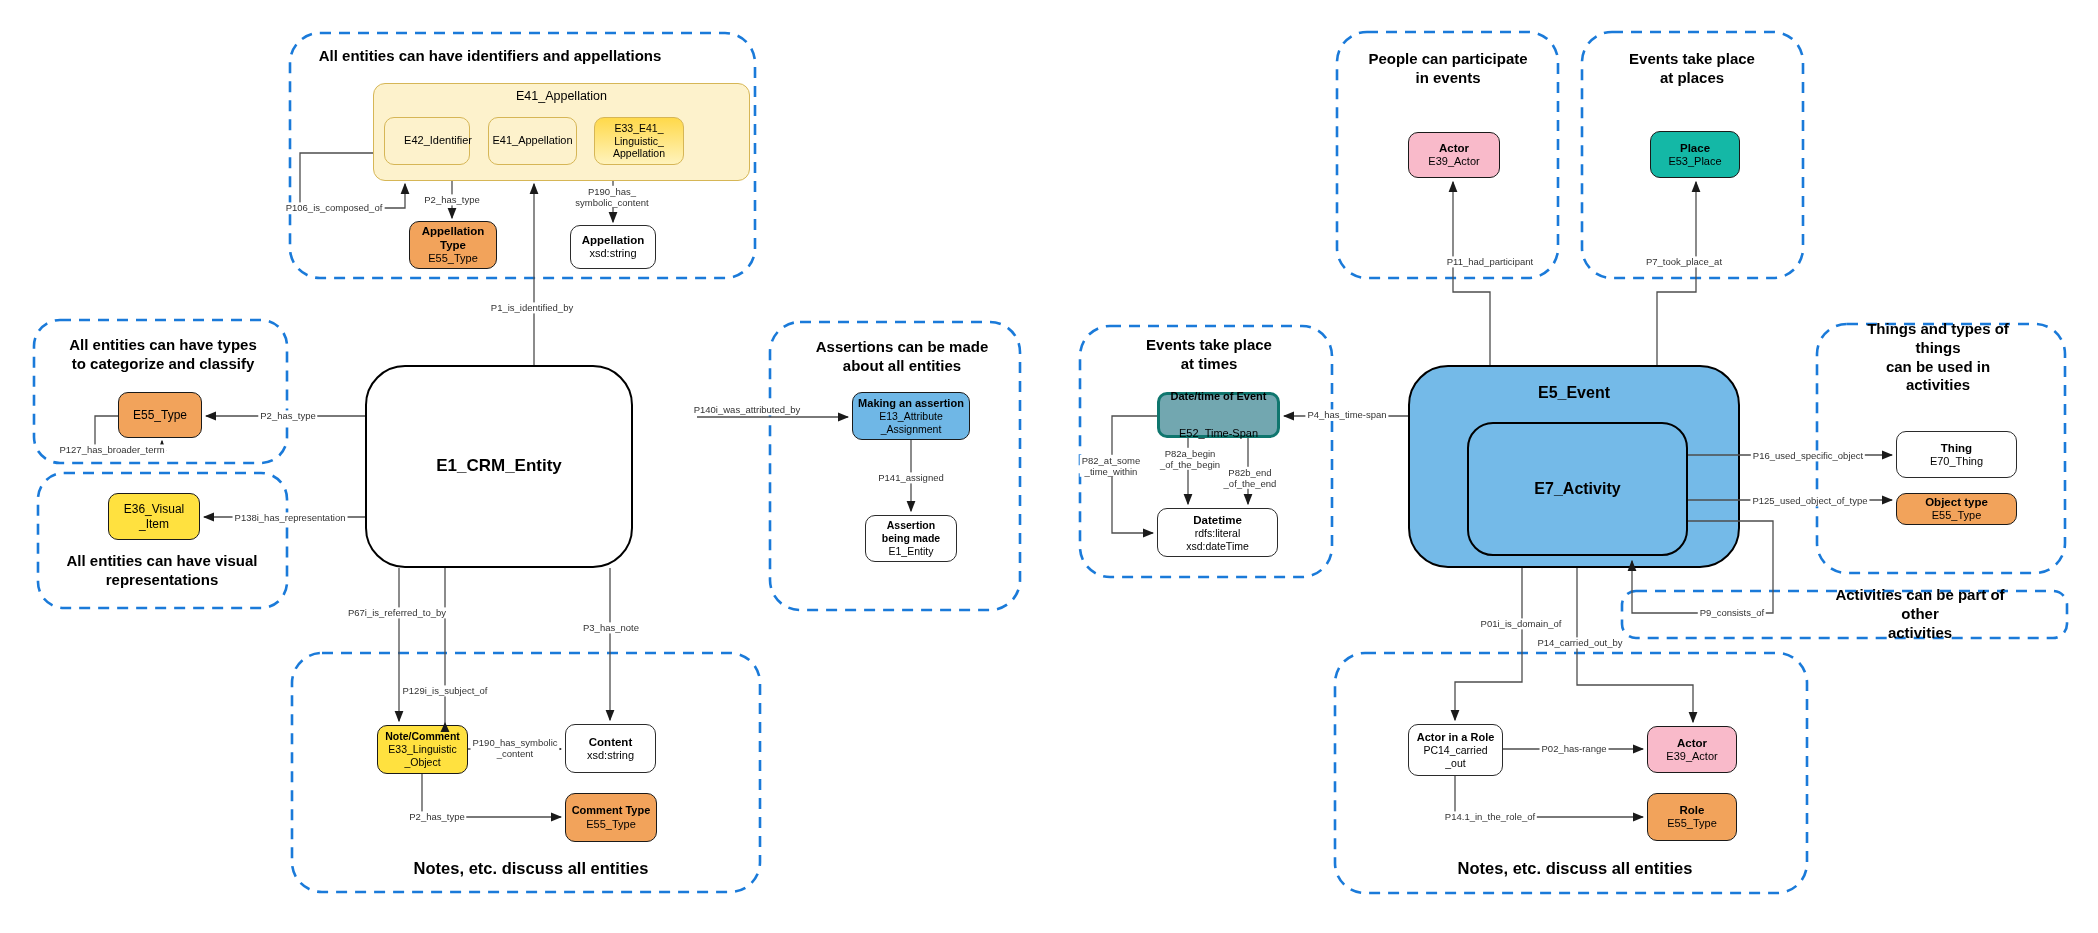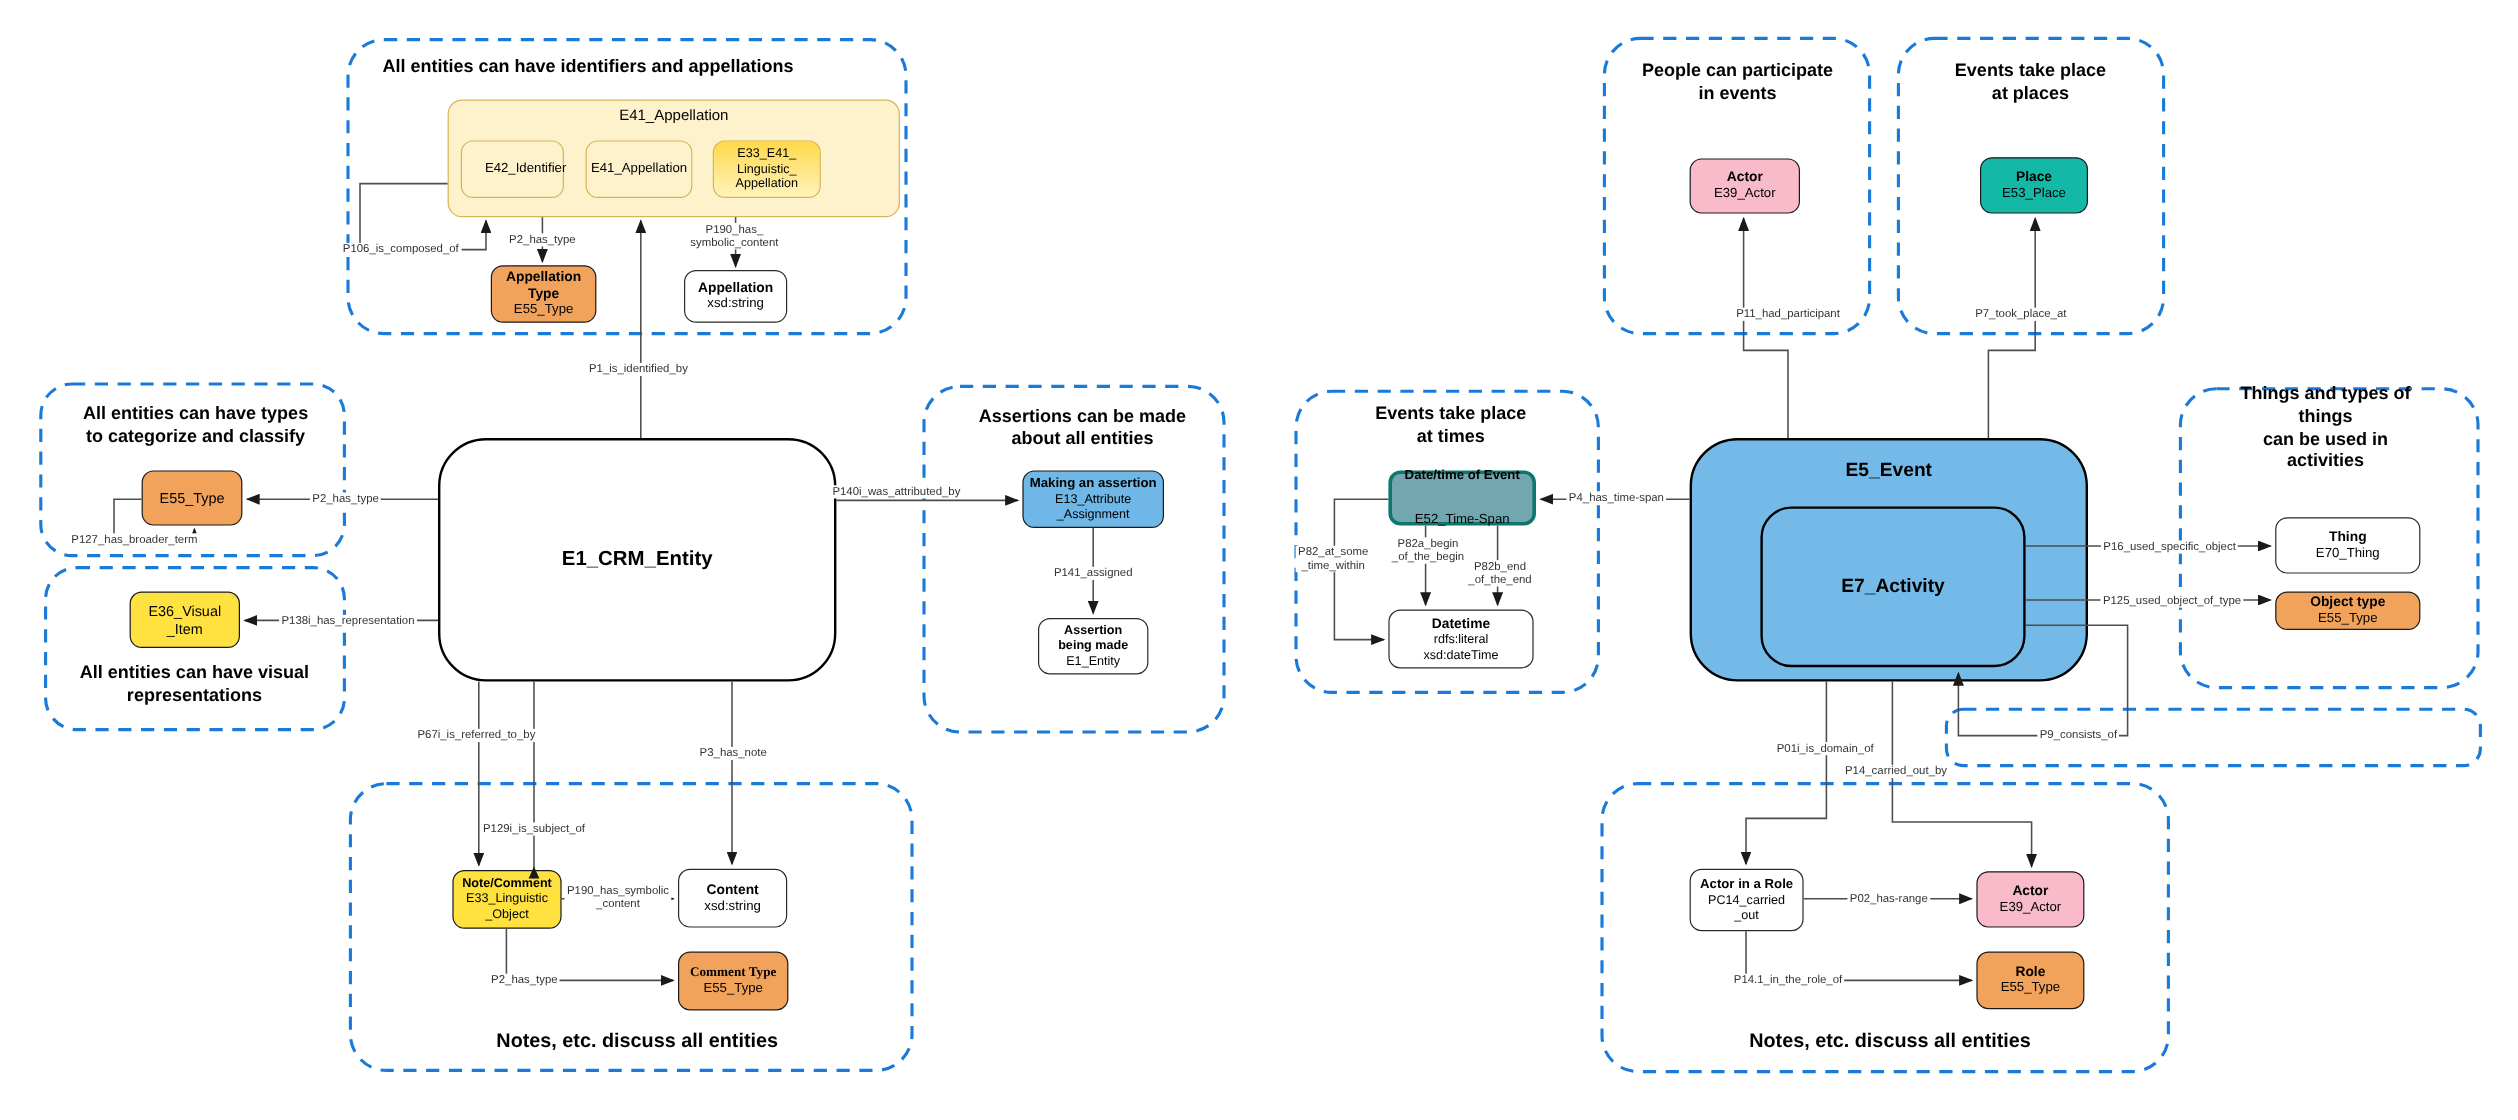--- a/index.html
+++ b/index.html
@@ -58,20 +58,22 @@
 about all entities</div>
   <div class="gt gt-lg" style="left:531px;top:868px;">Notes, etc. discuss all entities</div>
   <div class="gt" style="left:1448px;top:69px;">People can participate
 in events</div>
   <div class="gt" style="left:1692px;top:69px;">Events take place
 at places</div>
   <div class="gt" style="left:1209px;top:355px;">Events take place
 at times</div>
   <div class="gt" style="left:1938px;top:357px;">Things and types of things
 can be used in activities</div>
+  <div class="gt" style="left:1920px;top:614px;">Activities can be part of other
+activities</div>
   <div class="gt gt-lg" style="left:1575px;top:868px;">Notes, etc. discuss all entities</div>
 
   <div class="node cream top" style="left:373px;top:83px;width:377px;height:98px;border-radius:12px;padding-top:5px;">
     <span class="ns" style="font-size:12.5px;">E41_Appellation</span>
   </div>
   <div class="node cream" style="left:384px;top:117px;width:86px;height:48px;border-radius:10px;padding-left:22px;">
     <span class="ns">E42_Identifier</span>
   </div>
   <div class="node cream" style="left:488px;top:117px;width:89px;height:48px;border-radius:10px;">
     <span class="ns">E41_Appellation</span>
@@ -90,21 +92,21 @@
     <span class="nt">Appellation</span>
     <span class="ns">xsd:string</span>
   </div>
   <div class="node orange" style="left:118px;top:392px;width:84px;height:46px;border-radius:10px;">
     <span class="ns" style="font-size:12px;">E55_Type</span>
   </div>
   <div class="node yellow" style="left:108px;top:493px;width:92px;height:47px;border-radius:10px;">
     <span class="ns" style="font-size:12px;">E36_Visual
 _Item</span>
   </div>
-  <div class="node big" style="left:365px;top:365px;width:332px;height:203px;background:#fff;">
+  <div class="node big" style="left:365px;top:365px;width:268px;height:203px;background:#fff;">
     <span class="nt" style="font-size:17px;">E1_CRM_Entity</span>
   </div>
   <div class="node blue" style="left:852px;top:392px;width:118px;height:48px;border-radius:10px;">
     <span class="nt" style="font-size:11px;">Making an assertion</span>
     <span class="ns" style="font-size:10.5px;">E13_Attribute
 _Assignment</span>
   </div>
   <div class="node whitebox" style="left:865px;top:515px;width:92px;height:47px;border-radius:10px;">
     <span class="nt" style="font-size:10.5px;">Assertion
 being made</span>
@@ -113,21 +115,21 @@
   <div class="node yellow" style="left:377px;top:725px;width:91px;height:49px;border-radius:10px;">
     <span class="nt" style="font-size:10.5px;">Note/Comment</span>
     <span class="ns" style="font-size:10.5px;">E33_Linguistic
 _Object</span>
   </div>
   <div class="node whitebox" style="left:565px;top:724px;width:91px;height:49px;border-radius:10px;">
     <span class="nt">Content</span>
     <span class="ns">xsd:string</span>
   </div>
   <div class="node orange" style="left:565px;top:793px;width:92px;height:49px;border-radius:10px;">
-    <span class="nt" style="font-size:11px;font-family:Liberation Serif, serif;">Comment Type</span>
+    <span class="nt" style="font-size:11px;">Comment Type</span>
     <span class="ns">E55_Type</span>
   </div>
   <div class="node pink" style="left:1408px;top:132px;width:92px;height:46px;border-radius:10px;">
     <span class="nt">Actor</span>
     <span class="ns">E39_Actor</span>
   </div>
   <div class="node green" style="left:1650px;top:131px;width:90px;height:47px;border-radius:10px;">
     <span class="nt">Place</span>
     <span class="ns">E53_Place</span>
   </div>

